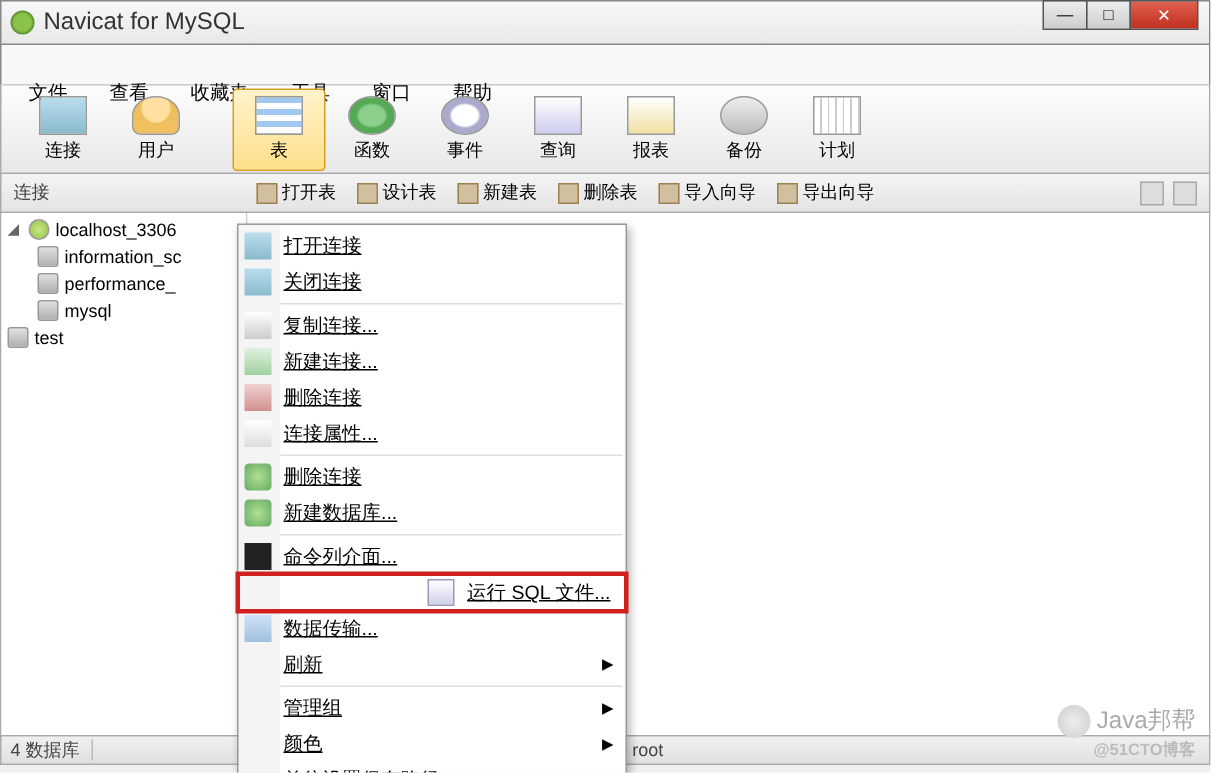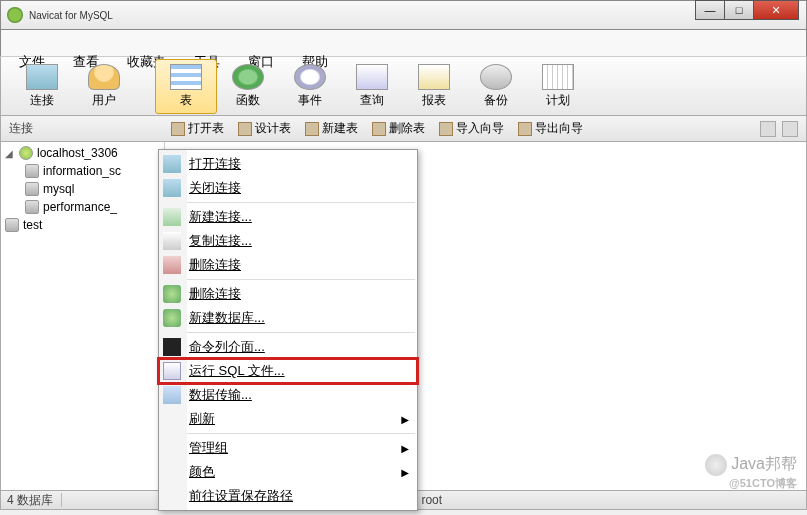--- a/index.html
+++ b/index.html
@@ -1,21 +1,21 @@
 <!DOCTYPE html>
 <html><head>
 <meta charset="utf-8">
 <style>
 * { margin: 0; padding: 0; box-sizing: border-box; font-family: "Microsoft YaHei", "SimSun", sans-serif; }
 body { width: 807px; height: 515px; background: #f0f0f0; overflow: hidden; position: relative; }
 
 
 .titlebar { height: 30px; background: linear-gradient(#f8f8f8,#e8e8e8); border: 1px solid #888; display: flex; align-items: center; padding: 0 6px; }
 .titlebar .app-icon { width: 16px; height: 16px; background: radial-gradient(circle,#8bc34a 50%,#558b2f 70%); border-radius: 50%; margin-right: 6px; }
-.titlebar .title { font-size: 10px; color: #333; flex: 1; }
+.titlebar .title { font-size: 16px; color: #333; flex: 1; }
 .win-btns { position: absolute; right: 8px; top: 0; display: flex; }
 .win-btn { width: 30px; height: 20px; border: 1px solid #555; background: linear-gradient(#eee,#ccc); display: flex; align-items: center; justify-content: center; font-size: 11px; margin-left: -1px; cursor: pointer; }
 .win-btn.close { background: linear-gradient(#e06050,#c03020); color: #fff; width: 46px; }
 
 
 .menubar { height: 26px; background: #f8f8f8; border-left: 1px solid #888; border-right: 1px solid #888; display: flex; align-items: center; padding: 0 4px; font-size: 13px; }
 .menubar span { padding: 2px 14px; cursor: pointer; margin-top: 37px; }
 
 
 .toolbar { height: 60px; background: linear-gradient(#fdfdfd,#e8e8e8); border: 1px solid #aaa; border-top: 1px solid #ccc; display: flex; align-items: center; padding: 0 10px; }
@@ -50,37 +50,37 @@
 .tree-item .db-icon { width: 14px; height: 14px; background: linear-gradient(#e0e0e0,#b0b0b0); border-radius: 2px; border: 1px solid #999; flex-shrink: 0; }
 .tree-item.conn .db-icon { background: radial-gradient(#cde880,#8bc34a); border-radius: 50%; }
 .content { flex: 1; background: #fff; }
 
 
 .ctx-menu { position: absolute; left: 158px; top: 149px; width: 260px; background: linear-gradient(90deg,#f4f4f4 0 28px,#fff 28px); border: 1px solid #999; box-shadow: 2px 2px 6px rgba(0,0,0,.3); font-size: 13px; z-index: 10; padding: 2px 0; }
 .ctx-item { display: flex; align-items: center; height: 24px; padding: 0 10px 0 4px; cursor: pointer; position: relative; text-decoration: underline; }
 .ctx-item .ico { width: 18px; height: 18px; margin-right: 8px; flex-shrink: 0; }
 .ctx-item .arrow { position: absolute; right: 8px; font-size: 10px; }
 .ctx-sep { height: 1px; background: #ddd; margin: 2px 2px 2px 28px; }
-.ctx-item.highlight { outline: 3px solid #d02020; outline-offset: -1px; }
+.ctx-item.highlight { outline: 3px solid #d02020; outline-offset: -1px; justify-content: flex-end; }
 .ci-plug { background: linear-gradient(#bde,#8bc); }
 .ci-new { background: linear-gradient(#e0f0e0,#a0d0a0); }
 .ci-copy { background: linear-gradient(#fff,#ccc); }
 .ci-del { background: linear-gradient(#f0d0d0,#d09090); }
 .ci-prop { background: linear-gradient(#fff,#ddd); }
 .ci-db { background: radial-gradient(#b0e090,#6a6); border-radius: 3px; }
 .ci-cmd { background: #222; }
 .ci-sql { background: linear-gradient(#fff,#d0d0e8); border: 1px solid #99b; }
 .ci-transfer { background: linear-gradient(#d0e0f8,#a0c0e0); }
 
 
 .statusbar { position: absolute; bottom: 5px; left: 0; right: 0; height: 20px; background: linear-gradient(#f0f0f0,#e0e0e0); border: 1px solid #aaa; font-size: 12px; display: flex; align-items: center; padding: 0 6px; color: #444; }
 .statusbar .sep { width: 1px; height: 14px; background: #bbb; margin: 0 8px; }
 
 
-.watermark { position: absolute; right: 10px; bottom: 24px; text-align: right; color: #aaa; font-size: 16px; z-index: 20; pointer-events: none; }
+.watermark { position: absolute; right: 10px; bottom: 8px; text-align: right; color: #aaa; font-size: 16px; z-index: 20; pointer-events: none; }
 .watermark .small { font-size: 11px; color: #bbb; font-weight: bold; }
 .watermark .wx { display: inline-block; width: 22px; height: 22px; background: radial-gradient(#eee,#ccc); border-radius: 50%; vertical-align: middle; margin-right: 4px; }
 </style>
 </head>
 <body>
 
 <div class="titlebar">
   <div class="app-icon"></div>
   <div class="title">Navicat for MySQL</div>
 </div>
@@ -152,55 +152,59 @@
       <span class="twisty">◢</span>
       <div class="db-icon"></div>
       <span>localhost_3306</span>
     </div>
     <div class="tree-item" style="padding-left:24px">
         <div class="db-icon"></div>
         <span>information_sc</span>
       </div>
     <div class="tree-item" style="padding-left:24px">
         <div class="db-icon"></div>
+        <span>performance_</span>
+      </div>
+    <div class="tree-item" style="padding-left:24px">
+        <div class="db-icon"></div>
         <span>mysql</span>
-      </div>
-    <div class="tree-item" style="padding-left:24px">
-        <div class="db-icon"></div>
-        <span>performance_</span>
       </div>
     <div class="tree-item" style="">
         <div class="db-icon"></div>
         <span>test</span>
       </div>
   </div>
   <div class="content"></div>
 </div>
 
 <div class="ctx-menu">
   <div class="ctx-item">
       <div class="ico ci-plug"></div>
       <span>打开连接</span>
     </div>
   <div class="ctx-item">
       <div class="ico ci-plug"></div>
       <span>关闭连接</span>
     </div>
   <div class="ctx-sep"></div>
   <div class="ctx-item">
+      <div class="ico ci-copy"></div>
+      <span>复制连接...</span>
+    </div>
+  <div class="ctx-item">
       <div class="ico ci-new"></div>
       <span>新建连接...</span>
     </div>
   <div class="ctx-item">
-      <div class="ico ci-copy"></div>
-      <span>复制连接...</span>
-    </div>
-  <div class="ctx-item">
       <div class="ico ci-del"></div>
       <span>删除连接</span>
+    </div>
+  <div class="ctx-item">
+      <div class="ico ci-prop"></div>
+      <span>连接属性...</span>
     </div>
   <div class="ctx-sep"></div>
   <div class="ctx-item">
       <div class="ico ci-db"></div>
       <span>删除连接</span>
     </div>
   <div class="ctx-item">
       <div class="ico ci-db"></div>
       <span>新建数据库...</span>
     </div>

